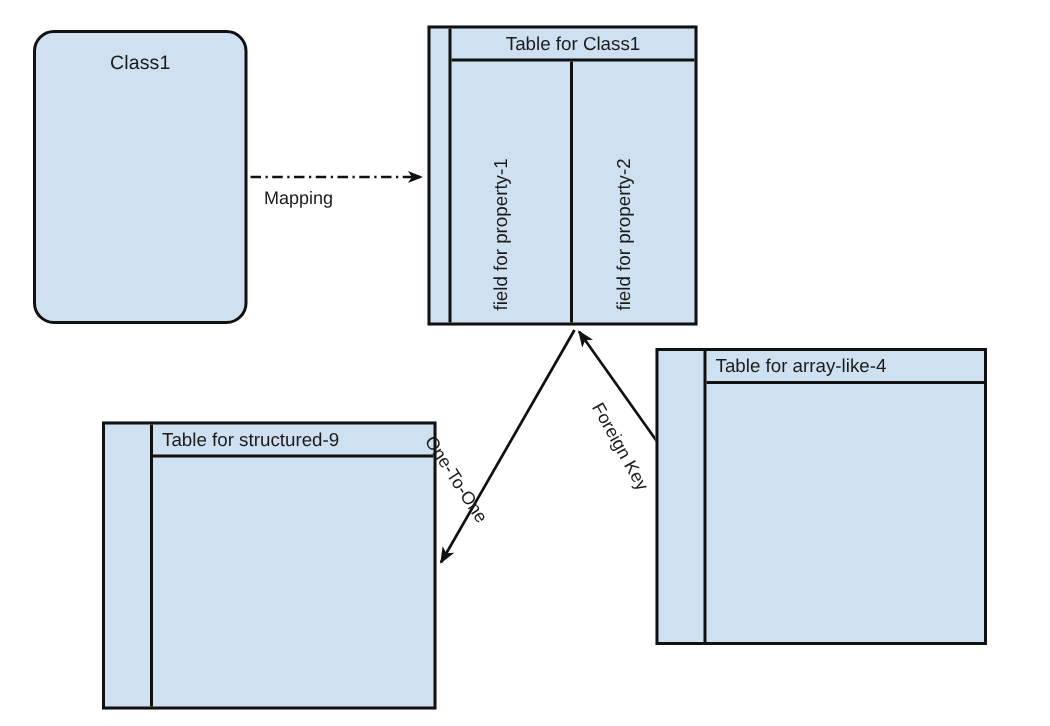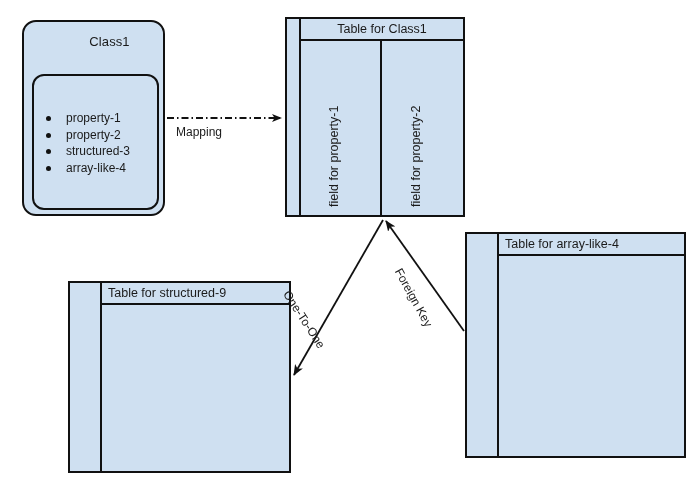--- a/index.html
+++ b/index.html
@@ -45,21 +45,20 @@
   .class-title {
     position: absolute;
     left: 0;
     top: 12px;
     width: 100%;
     text-align: center;
     font-size: 13px;
     color: #1a1a1a;
     line-height: 16px;
     letter-spacing: .1px;
-    padding-left: 16px;
   }
   .class-members {
     position: absolute;
     left: 8px;
     top: 52px;
     width: 127px;
     height: 136px;
     background: #cfe0f1;
     border: 2px solid #111111;
     border-radius: 12px;
@@ -172,24 +171,24 @@
     top: 281px;
     width: 223px;
     height: 192px;
   }
   #table-structured3 .gutter-col { width: 32px; }
   #table-structured3 .head-row { left: 32px; }
   #table-structured3 .body-area { left: 32px; }
 
   
   #table-arraylike4 {
-    left: 465px;
+    left: 437px;
     top: 232px;
     width: 221px;
-    height: 226px;
+    height: 198px;
   }
   #table-arraylike4 .gutter-col { width: 32px; }
   #table-arraylike4 .head-row { left: 32px; }
   #table-arraylike4 .body-area { left: 32px; }
 
   
   .edge-label {
     position: absolute;
     font-size: 12px;
     color: #1a1a1a;
@@ -230,40 +229,20 @@
     <line x1="167" y1="118" x2="281" y2="118" stroke="#111111" stroke-width="1.8" stroke-dasharray="7,3,1.5,3" marker-end="url(#arrow-open)"></line>
 
     <line x1="383" y1="220" x2="294" y2="375" stroke="#111111" stroke-width="1.8" marker-end="url(#arrow-solid)"></line>
 
     <line x1="464" y1="331" x2="386" y2="221" stroke="#111111" stroke-width="1.8" marker-end="url(#arrow-solid)"></line>
   </svg>
 
   <div class="class-box">
     <div class="class-title">Class1</div>
 
-    <div class="class-members">
-      <ul class="member-list">
-        <li>
-          <span class="bullet"></span>
-          <span>property-1</span>
-        </li>
-        <li>
-          <span class="bullet"></span>
-          <span>property-2</span>
-        </li>
-        <li>
-          <span class="bullet"></span>
-          <span>structured-3</span>
-        </li>
-        <li>
-          <span class="bullet"></span>
-          <span>array-like-4</span>
-        </li>
-      </ul>
-    </div>
   </div>
 
   <div class="db-table" id="table-class1">
     <div class="gutter-col"></div>
     <div class="head-row">
       <div class="head-label">Table for Class1</div>
     </div>
     <div class="body-area">
       <div class="body-col split" style="left:0; width:81px;">
         <span class="vert-label">field for property-1</span>

